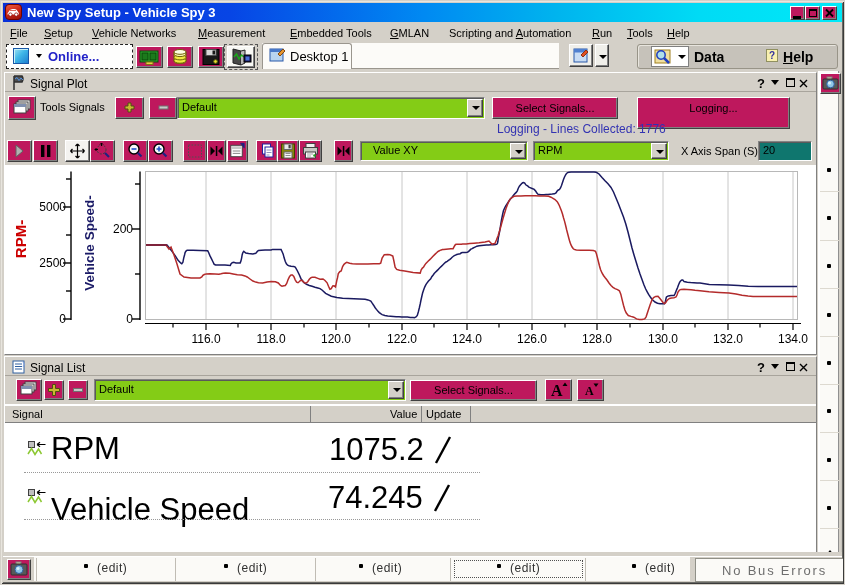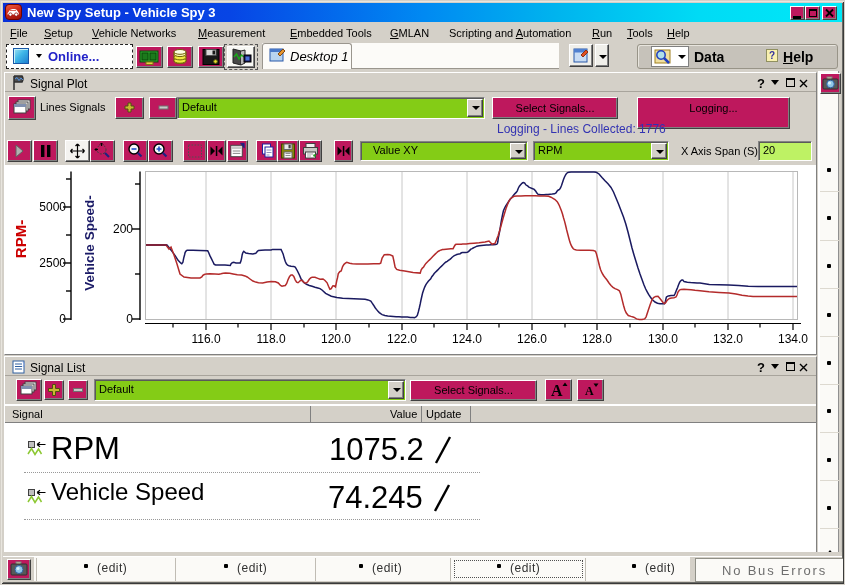--- a/index.html
+++ b/index.html
@@ -94,21 +94,21 @@
 
 <div class="abs" style="left:262px;top:43px;width:297px;height:26px;background:#FCFBF8;border-bottom:1px solid #9a968e;"></div>
 <div class="abs" style="left:262px;top:43px;width:90px;height:26px;background:#FCFBF8;border:1px solid #9a968e;border-bottom:none;border-radius:3px 3px 0 0;"></div>
 <div class="abs" id="tabicon" style="left:268px;top:46px;width:18px;height:18px;">
 <svg width="18" height="18" viewBox="0 0 18 18">
       <rect x="2" y="3" width="13" height="12" fill="#B8D4F0" stroke="#2858A8"></rect>
       <rect x="2" y="3" width="13" height="3" fill="#4878C8"></rect>
       <path d="M10 8 L15 3 L17 5 L12 10 Z" fill="#E89830" stroke="#804810"></path>
     </svg>
 </div>
-<div class="abs" style="left:290px;top:49px;font-size:13px;font-style:italic;">Desktop 1</div>
+<div class="abs" style="left:290px;top:49px;font-size:13px;">Desktop 1</div>
 
 <div class="abs btn3d" style="left:569px;top:44px;width:24px;height:23px;background:#F0EFEA;">
 <svg width="22" height="21" viewBox="0 0 22 21">
       <rect x="4" y="4" width="13" height="13" fill="#C8DCF4" stroke="#2858A8"></rect>
       <rect x="4" y="4" width="13" height="3.5" fill="#5080D0"></rect>
       <path d="M11 10 L16 5 L18 7 L13 12 Z" fill="#E05020" stroke="#903010"></path>
     </svg>
 </div>
 <div class="abs btn3d" style="left:595px;top:44px;width:14px;height:23px;background:#F0EFEA;">
     <div class="abs" style="left:3px;top:10px;border:4px solid transparent;border-top:4px solid #000;"></div>
@@ -171,21 +171,21 @@
   </svg>
 
 <div class="abs btn3d" style="left:8px;top:96px;width:28px;height:24px;">
 <svg width="26" height="22" viewBox="0 0 26 22">
       <rect x="9" y="3" width="12" height="9" fill="#FFF" stroke="#404040"></rect>
       <rect x="7" y="5" width="12" height="9" fill="#FFF" stroke="#404040"></rect>
       <rect x="5" y="7" width="12" height="9" fill="#FFF" stroke="#404040"></rect>
       <rect x="5" y="7" width="12" height="3" fill="#8090B0"></rect>
     </svg>
 </div>
-<div class="abs" style="left:40px;top:101px;">Lines Signals</div>
+<div class="abs" style="left:40px;top:101px;">Tools Signals</div>
 <div class="abs btn3d" style="left:115px;top:97px;width:29px;height:22px;">
 <svg width="27" height="20" viewBox="0 0 27 20">
       <path d="M12 5 L15 5 L15 8 L18 8 L18 11 L15 11 L15 14 L12 14 L12 11 L9 11 L9 8 L12 8 Z" fill="#C8B830" stroke="#505010"></path>
     </svg>
 </div>
 <div class="abs btn3d" style="left:149px;top:97px;width:28px;height:22px;">
 <svg width="27" height="20" viewBox="0 0 27 20">
       <rect x="9" y="8" width="9" height="3" fill="#C8C8C8" stroke="#707070"></rect>
     </svg>
 </div>
@@ -264,21 +264,21 @@
     </svg></div>
 <div class="abs combo" style="left:360px;top:141px;width:168px;height:20px;">
     <div style="padding:2px 0 0 12px;">Value XY</div>
     <div class="comboArrow"></div>
   </div>
 <div class="abs combo" style="left:533px;top:141px;width:136px;height:20px;">
     <div style="padding:2px 0 0 4px;">RPM</div>
     <div class="comboArrow"></div>
   </div>
 <div class="abs" style="left:681px;top:145px;">X Axis Span (S)</div>
-<div class="abs" style="left:758px;top:141px;width:54px;height:20px;background:#bef264;border:1px solid;border-color:#848484 #FFF #FFF #848484;box-shadow:inset 1px 1px 0 #5a5a5a;">
+<div class="abs" style="left:758px;top:141px;width:54px;height:20px;background:#0f766e;border:1px solid;border-color:#848484 #FFF #FFF #848484;box-shadow:inset 1px 1px 0 #5a5a5a;">
     <div style="padding:2px 0 0 4px;">20</div>
   </div>
 
 <div class="abs" style="left:5px;top:165px;width:811px;height:189px;background:#FFF;"></div>
 <svg class="abs" style="left:0;top:0;" width="845" height="585" viewBox="0 0 845 585" id="plotsvg">
 
 <rect x="145.5" y="171.5" width="652" height="148" fill="#FFFFFF" stroke="#B8B8B8"></rect>
 
 <g stroke="#C8C8C8">
 <line x1="206" y1="172" x2="206" y2="319"></line>
@@ -421,21 +421,21 @@
 <div class="abs" style="left:329px;top:432px;font-size:31px;">1075.2</div>
 <svg class="abs" style="left:434px;top:435px;" width="18" height="30">
     <line x1="2" y1="28" x2="16" y2="2" stroke="#000" stroke-width="2.4"></line>
   </svg>
 <div class="abs" style="left:24px;top:472px;width:456px;border-top:1px dotted #999;"></div>
 <svg class="abs" style="left:27px;top:488px;" width="20" height="16" viewBox="0 0 20 16">
     <rect x="1.5" y="1.5" width="6" height="6" fill="#C0C0C0" stroke="#404040"></rect>
     <path d="M18.5 4.5 L10 4.5 M10 4.5 L13 2.2 M10 4.5 L13 6.8" stroke="#000" fill="none" stroke-width="1.2"></path>
     <path d="M1 14 L4.5 8.5 L8 14.5 L11.5 9 L14.5 14" stroke="#8CC832" stroke-width="1.5" fill="none"></path>
   </svg>
-<div class="abs" style="left:51px;top:478px;font-size:24px;">Vehicle Speed</div>
+<div class="abs" style="left:51px;top:492px;font-size:31px;">Vehicle Speed</div>
 <div class="abs" style="left:328px;top:480px;font-size:31px;">74.245</div>
 <svg class="abs" style="left:433px;top:483px;" width="18" height="30">
     <line x1="2" y1="28" x2="16" y2="2" stroke="#000" stroke-width="2.4"></line>
   </svg>
 <div class="abs" style="left:24px;top:519px;width:456px;border-top:1px dotted #999;"></div>
 
 <div class="abs" style="left:826px;top:550px;width:0;height:0;border:4px solid transparent;border-bottom:5px solid #000;border-top:none;"></div>
 
 <div class="abs" style="left:3px;top:552px;width:839px;height:30px;background:#D4D0C8;"></div>
 <div class="abs" style="left:3px;top:556px;width:839px;height:26px;background:#D4D0C8;border-top:1px solid #FFF;"></div>

